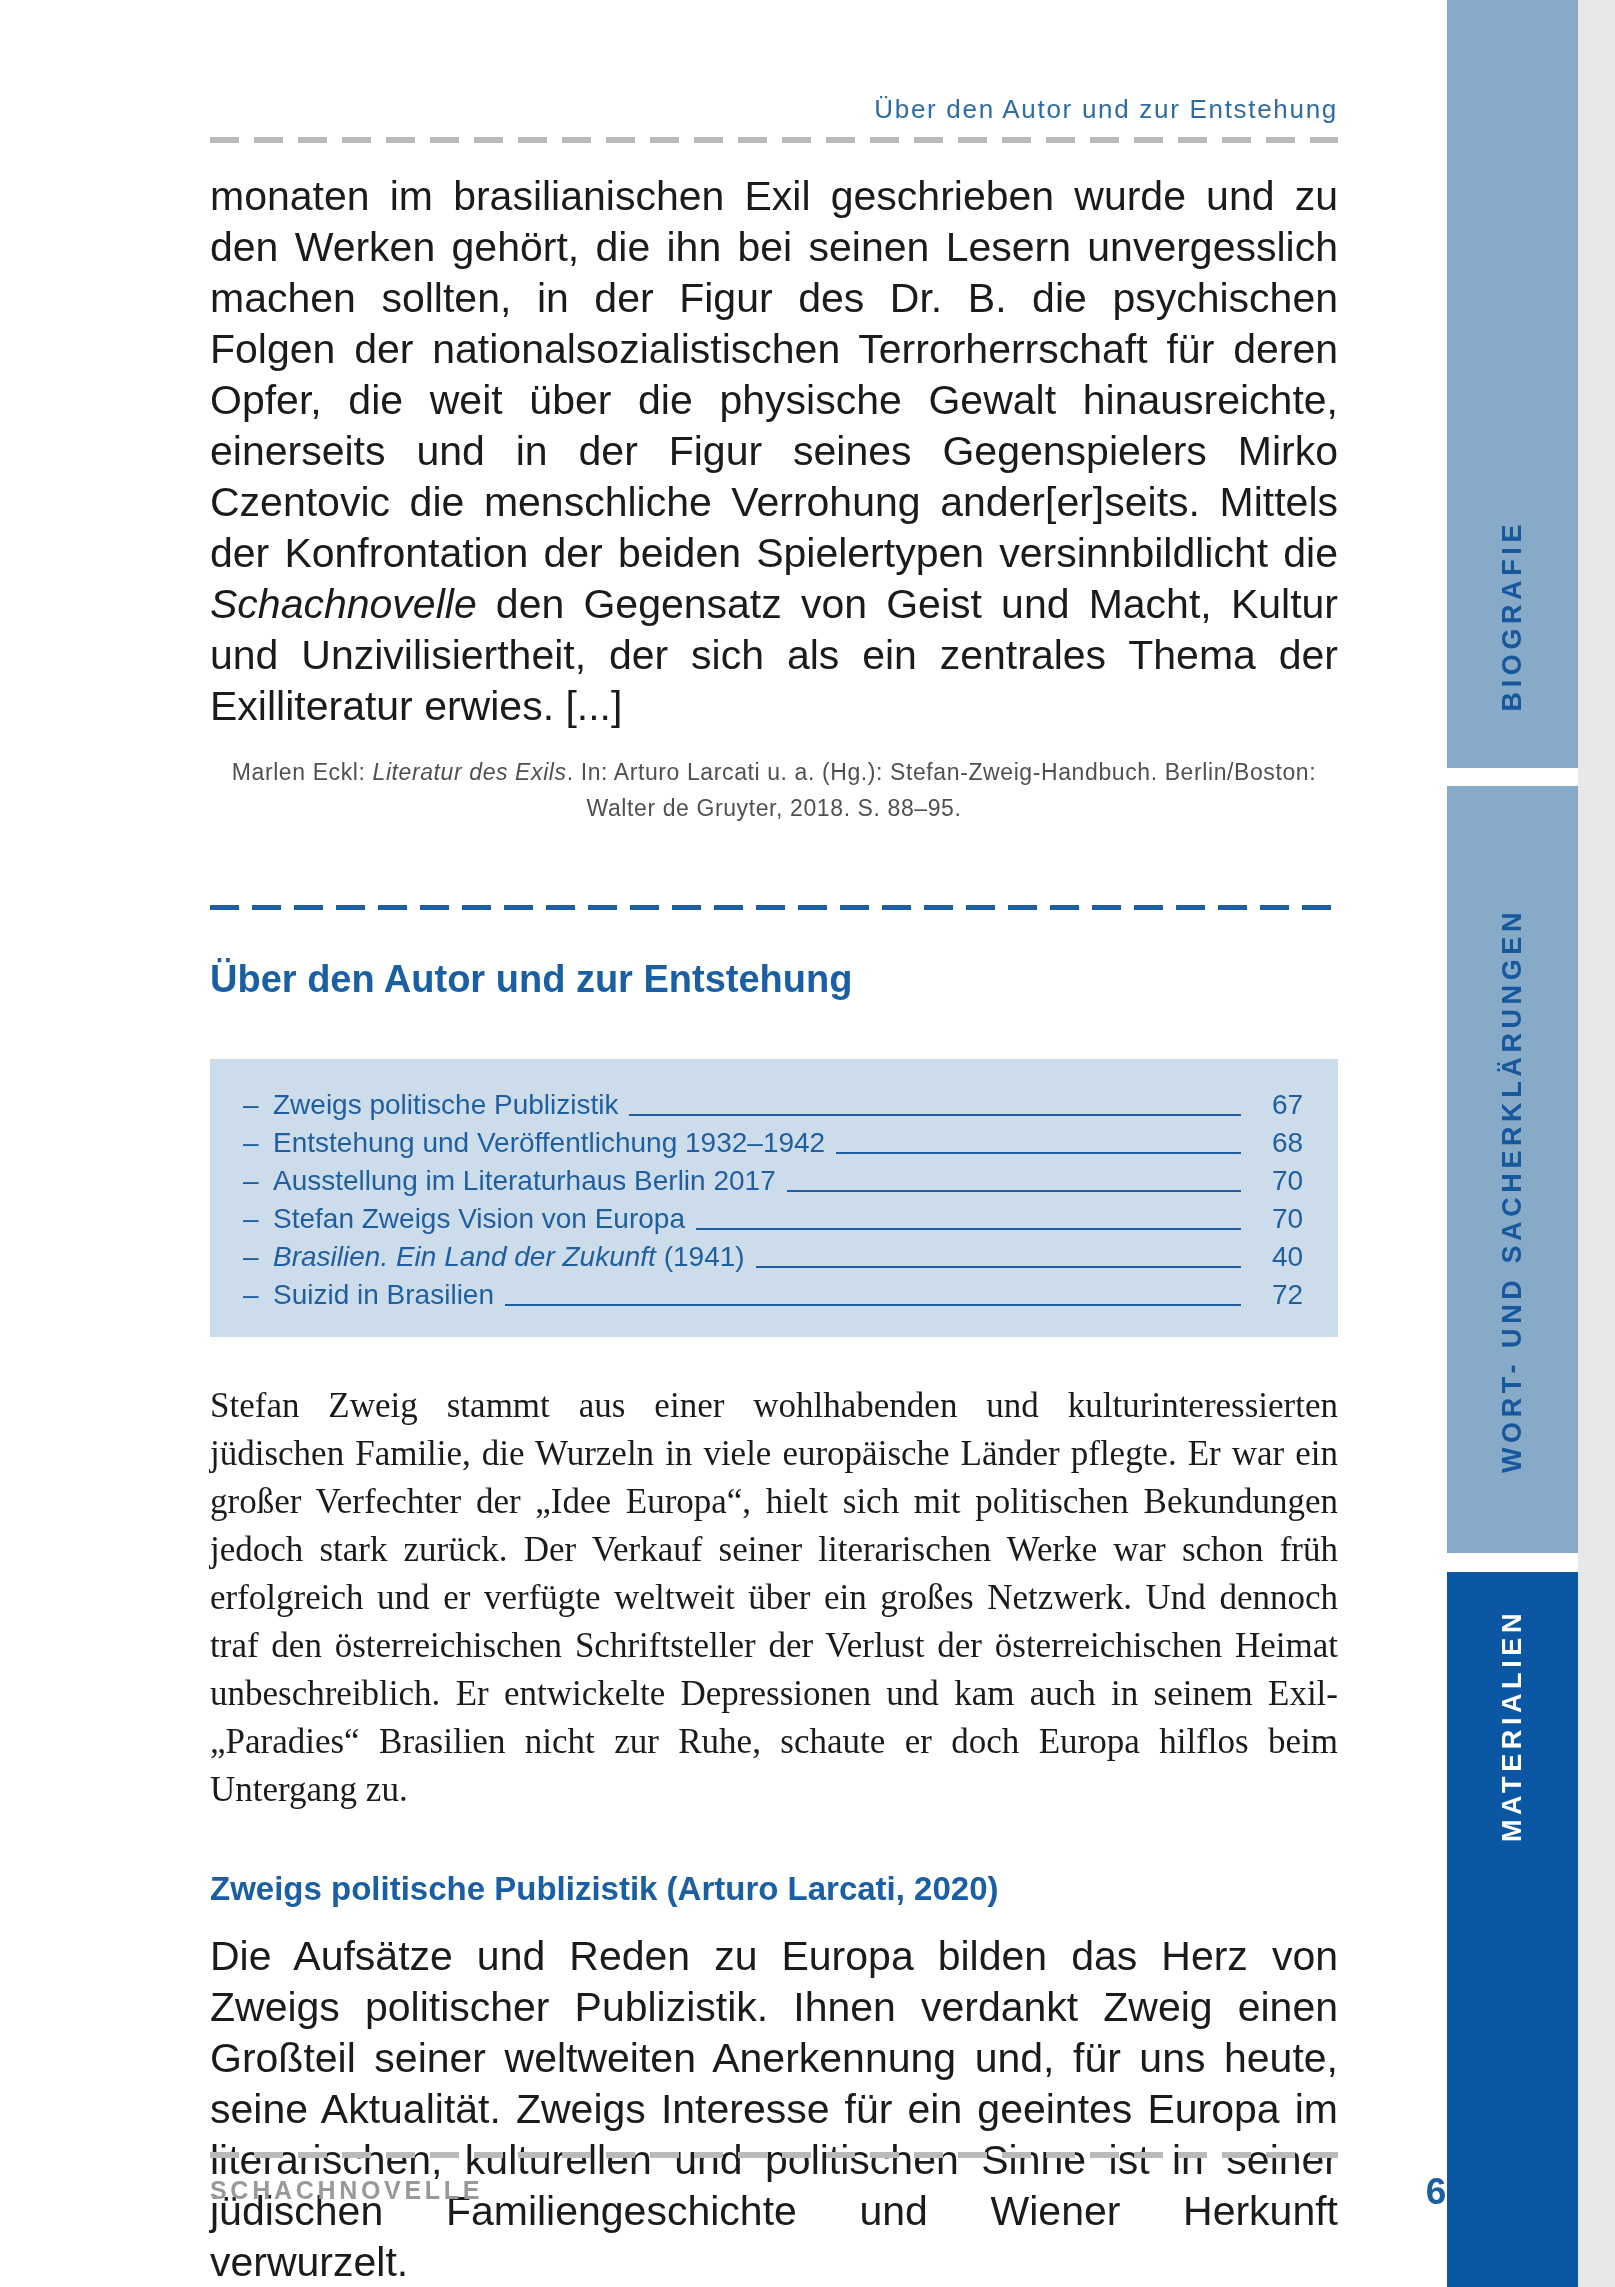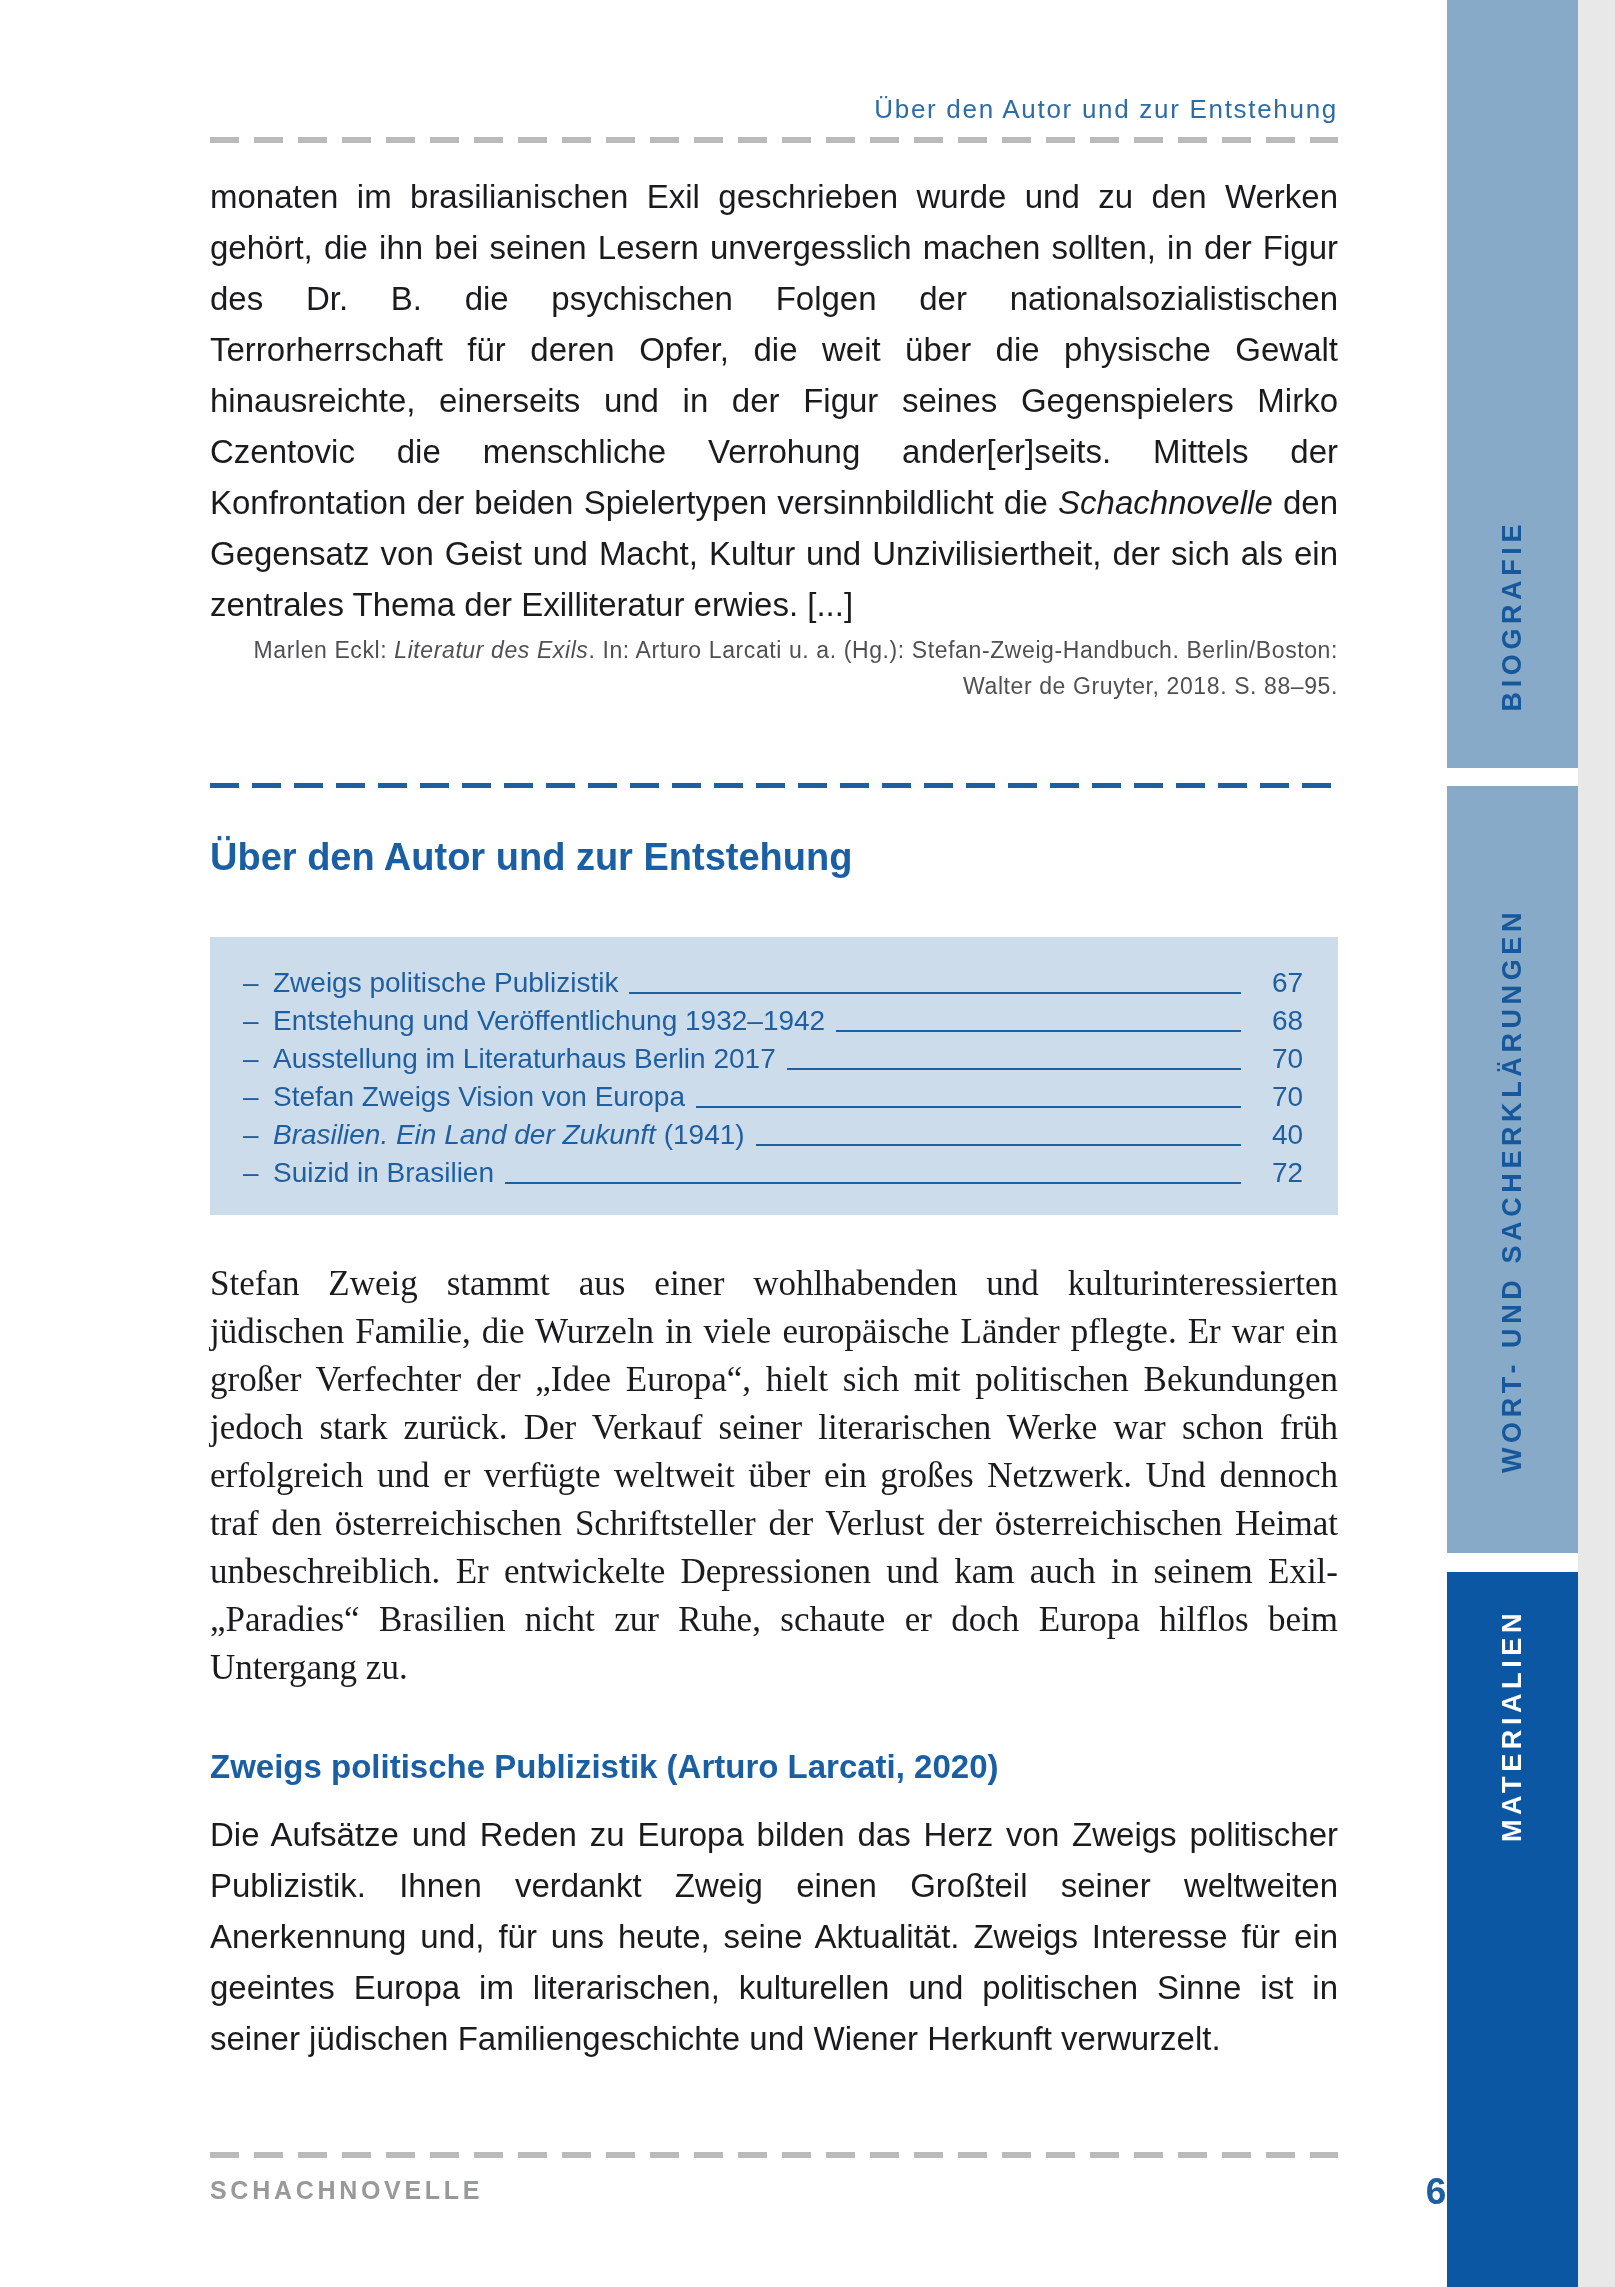--- a/index.html
+++ b/index.html
@@ -27,31 +27,31 @@
   .dash { height:5.5px; }
   .dash.gray {
     margin-top:12px;
     background:repeating-linear-gradient(90deg, var(--dashGray) 0 29px, transparent 29px 44px);
   }
   .dash.blue {
     margin-top:79px;
     background:repeating-linear-gradient(90deg, var(--dashBlue) 0 29px, transparent 29px 42px);
   }
   p.sans {
-    font-size:33px; line-height:51px;
+    font-size:41px; line-height:51px;
     text-align:justify;
     color:var(--bodyText);
   }
   p.quote { margin-top:28px; }
   p.citation {
-    margin-top:2px;
+    margin-top:22px;
     font-size:23px; line-height:36px;
     letter-spacing:0.6px;
     color:var(--citationGray);
-    text-align:right;
+    text-align:center;
   }
   h1.section-title {
     margin-top:44px;
     font-size:38px; line-height:50px; font-weight:bold;
     color:var(--headingBlue);
   }
   .toc-box {
     margin-top:55px;
     background:var(--tocBg);
     padding:27px 0 23px 0;

